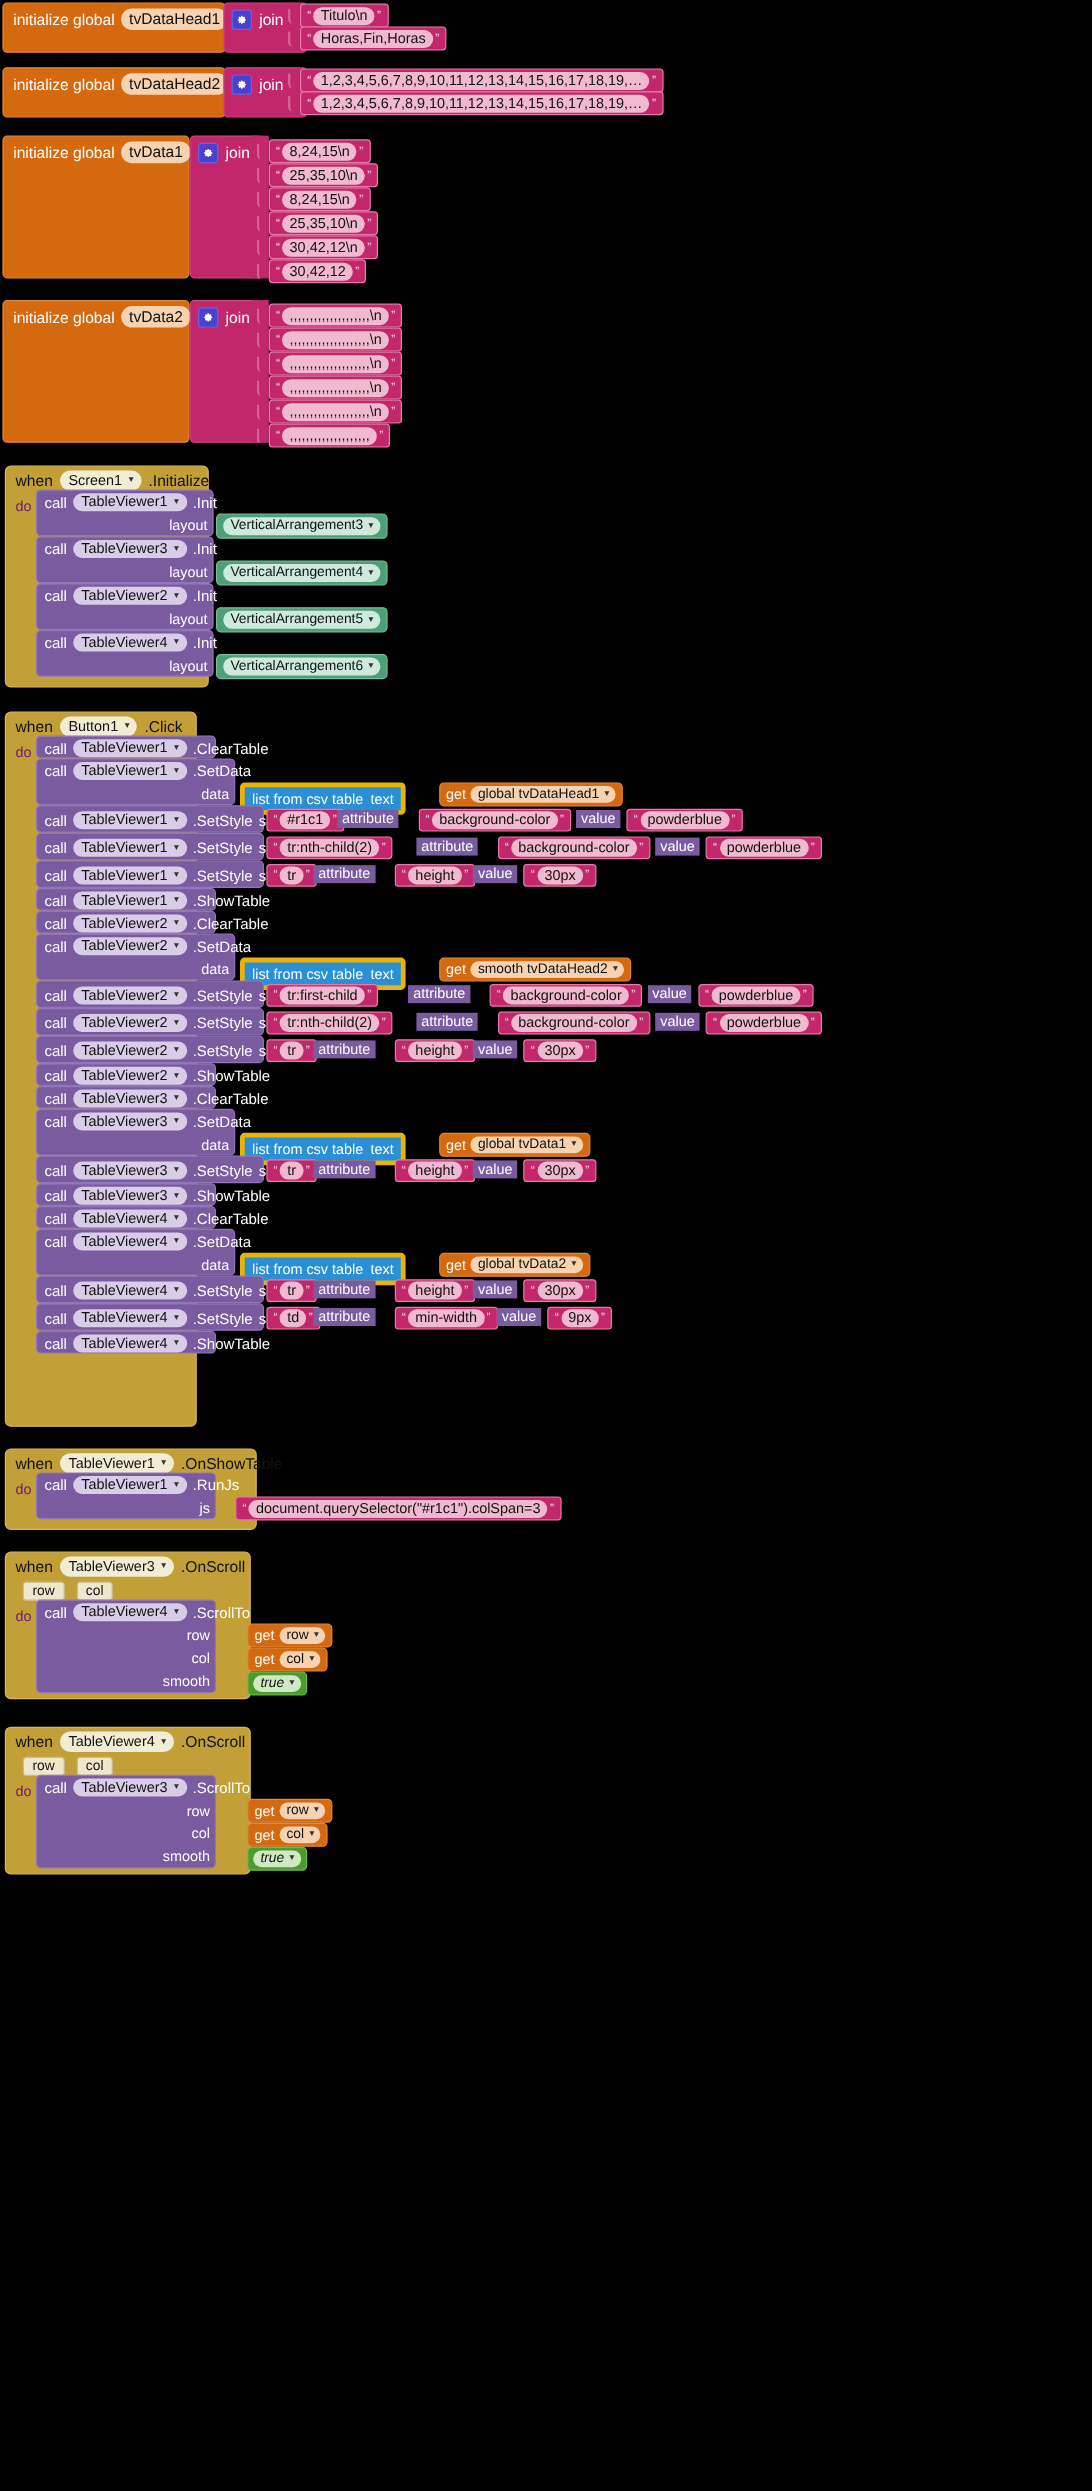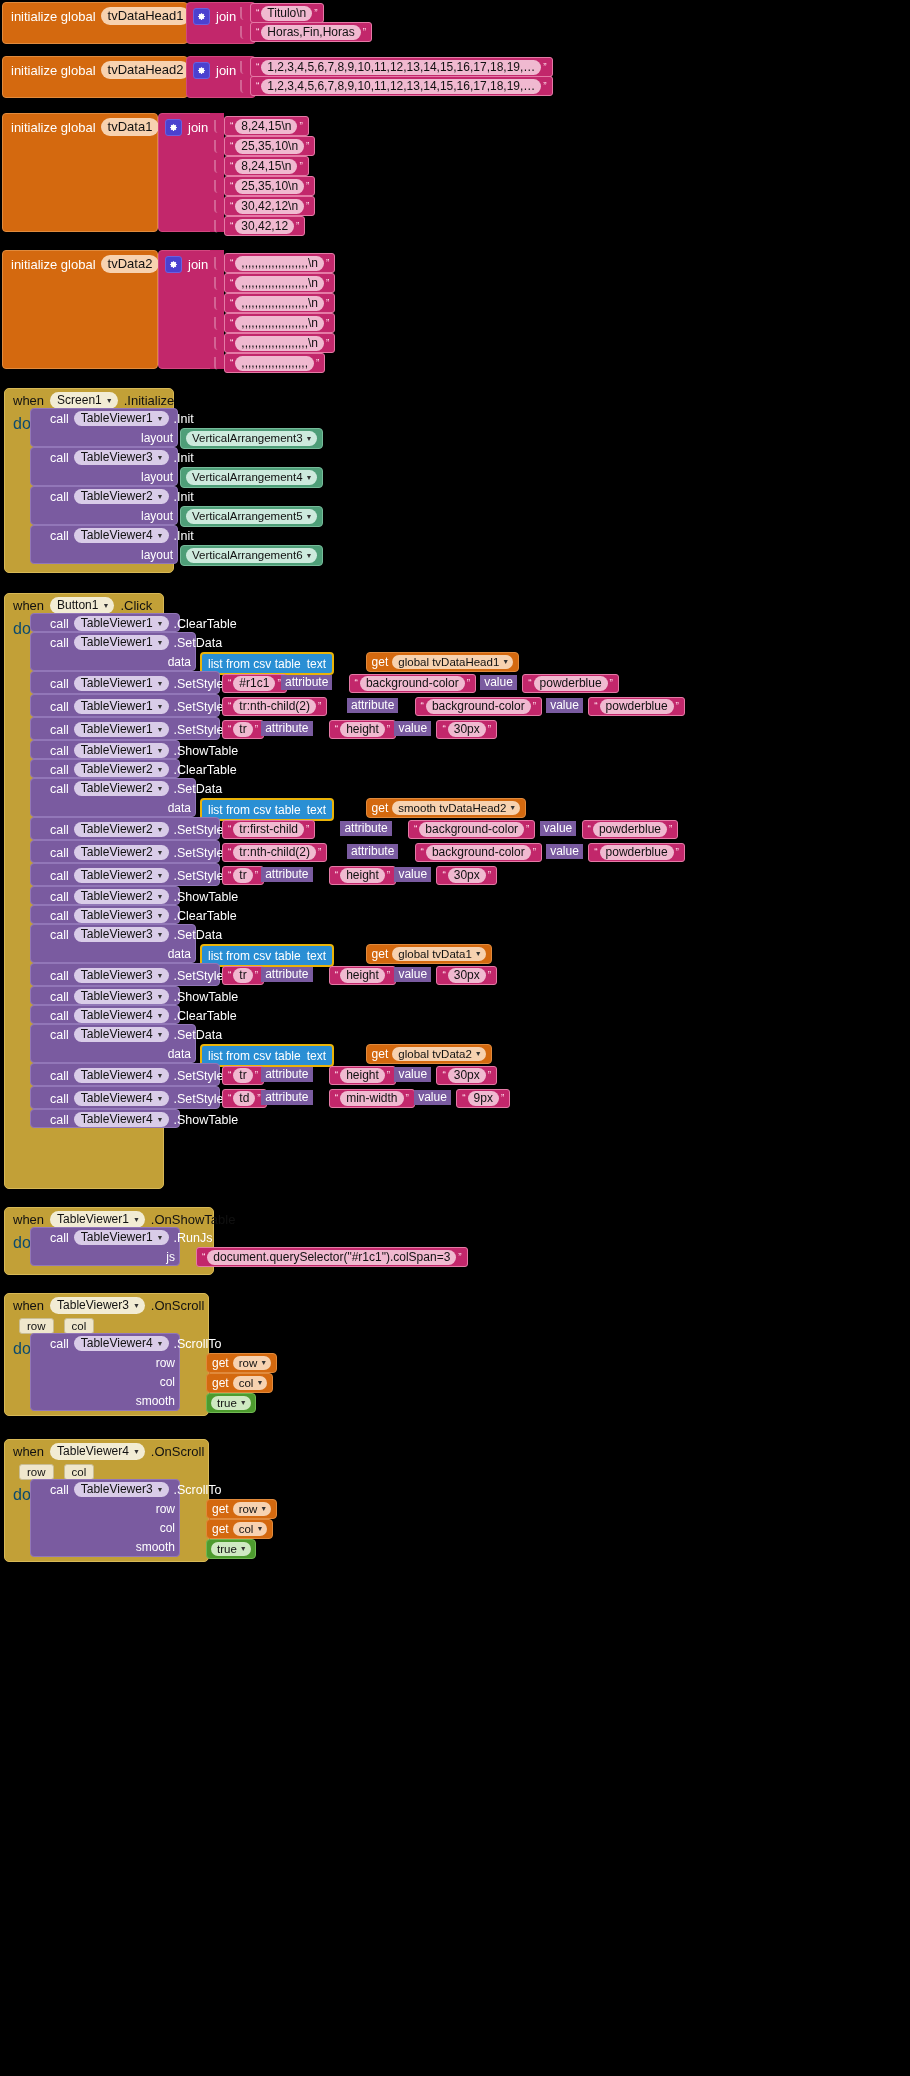--- a/index.html
+++ b/index.html
@@ -116,37 +116,36 @@
     color: #111;
     border-radius: 9px;
     padding: 1px 5px 1px 7px;
     font-size: 12px;
     line-height: 15px;
     display: inline-flex; align-items: center; gap: 4px;
   }
   .caret { font-size: 7px; color:#333; }
   .doLabel {
     position: absolute;
-    color: #0c4a6e;
-    font-size: 16px;
+    color: #701a75;
+    font-size: 12px;
   }
 
   
   .callblk {
     background: #7a5ba0;
     border: 1px solid #9277b8;
     border-radius: 4px;
     color: #fff;
     font-size: 12.5px;
   }
   .callrow {
     display: flex; align-items: center; gap: 5px;
     height: 19px; padding: 0 6px;
     white-space: nowrap;
-    margin-left: 13px;
   }
   .pillLight {
     background: #d9cce8;
     color: #111;
     border-radius: 9px;
     padding: 0px 5px 0px 7px;
     font-size: 12px;
     line-height: 15px;
     display: inline-flex; align-items: center; gap: 4px;
   }
@@ -172,21 +171,21 @@
     border-radius: 9px;
     padding: 0 4px 0 6px;
     font-size: 11.5px;
     line-height: 15px;
     display: inline-flex; align-items: center; gap:3px;
   }
 
   
   .csvblk {
     background: #2a8fd4;
-    border: 2px solid #eab308;
+    border: 4px solid #eab308;
     border-radius: 4px;
     color: #fff;
     display: inline-flex; align-items: center; gap: 6px;
     height: 19px; padding: 0 6px;
     font-size: 12px;
     white-space: nowrap;
   }
 
   
   .getblk {
@@ -219,21 +218,21 @@
     height: 18px; padding: 0 4px;
     font-size: 12px;
   }
   .boolPill {
     background: #cfe9c2;
     color:#111;
     border-radius: 8px;
     padding: 0 4px 0 6px;
     font-size: 11.5px;
     line-height: 14px;
-    display: inline-flex; align-items:center; gap:3px;
+    display: inline-flex; align-items:center; gap:3px;font-style:italic;
   }
 
   
   .paramPill {
     background: #efe7cc;
     color: #111;
     border: 1px solid #c9bd94;
     border-radius: 3px;
     font-size: 11.5px;
     padding: 1px 7px;

